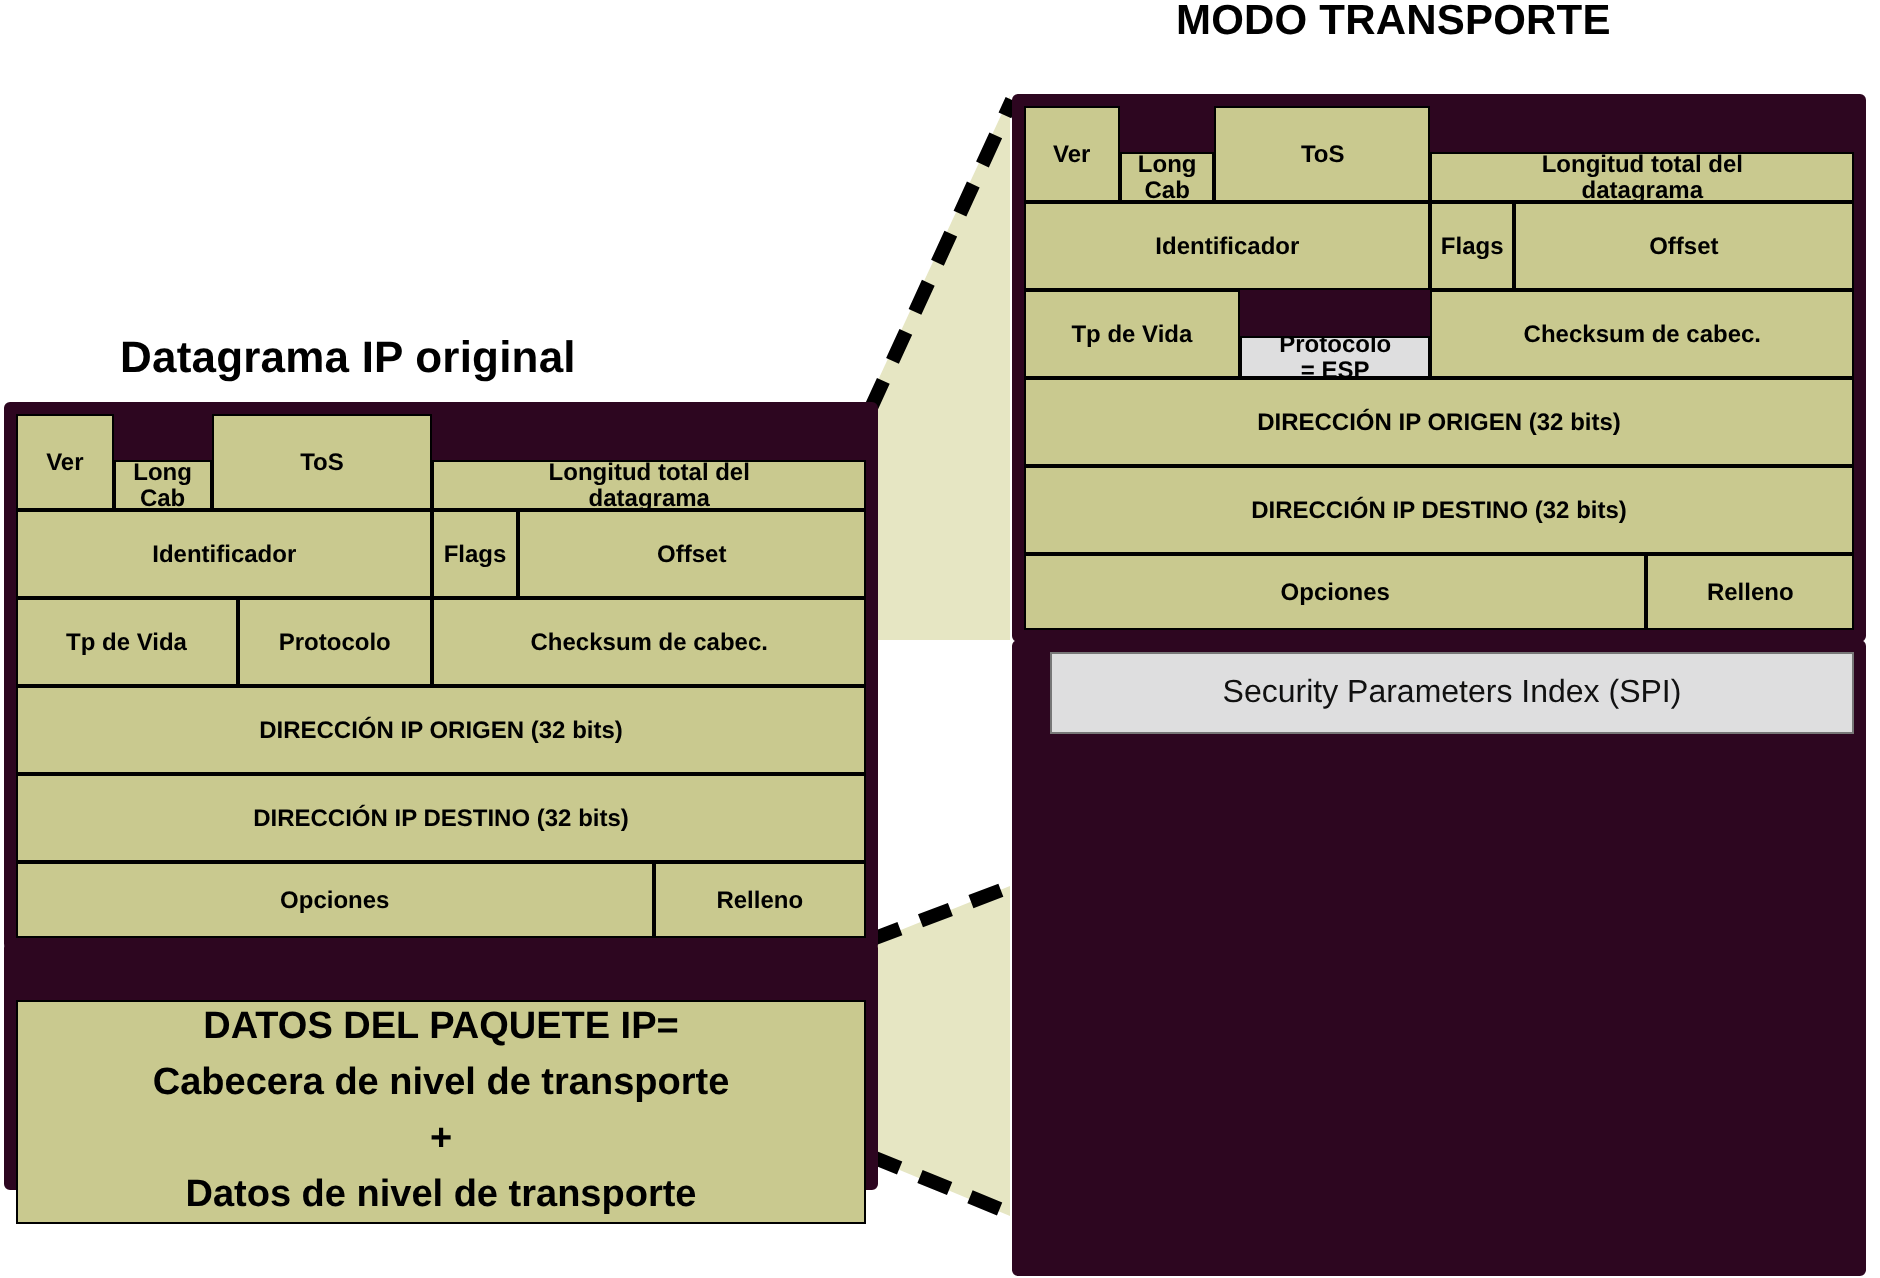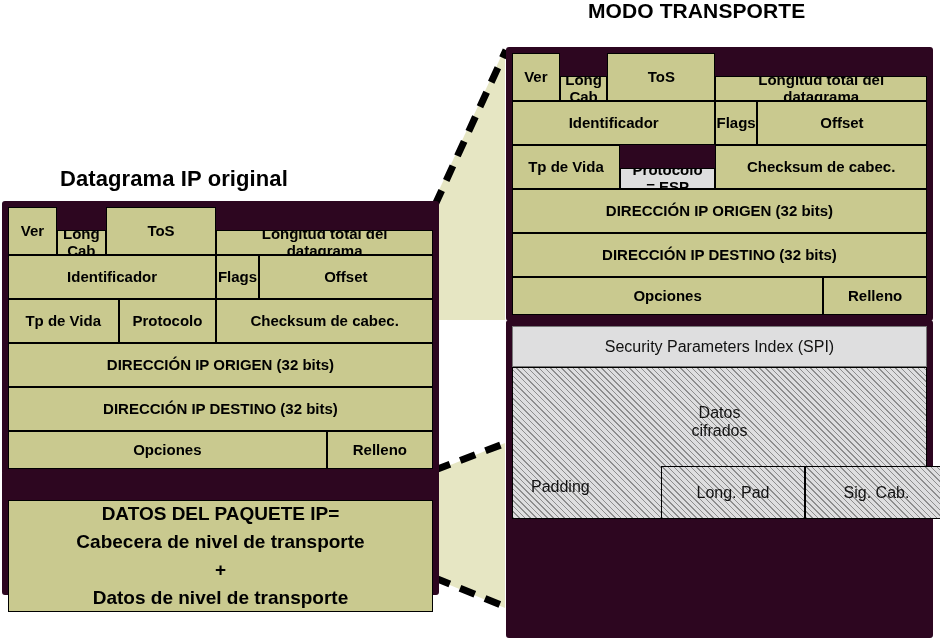--- a/index.html
+++ b/index.html
@@ -50,21 +50,21 @@
   }
   .cell{
     box-sizing:border-box;
     background:var(--khaki);
     border:1px solid var(--line);
     display:flex;
     align-items:center;
     justify-content:center;
     text-align:center;
     font-weight:bold;
-    font-size:15px;
+    font-size:12px;
     color:#000;
     line-height:1.08;
     overflow:hidden;
     padding:0 1px;
   }
   .cell.gray{background:var(--gray);}
 
   
   .esp-cell{
     box-sizing:border-box;
@@ -208,30 +208,19 @@
   <div class="row" style="height:44px;">
     <div class="cell" style="flex:1 1 auto;">DIRECCIÓN IP DESTINO (32 bits)</div>
   </div>
 
   <div class="row" style="height:38px;">
     <div class="cell" style="flex:0 0 75%;">Opciones</div>
     <div class="cell" style="flex:1 1 auto;">Relleno</div>
   </div>
 </div>
 
-<div class="pkt-box" style="left:506px;top:320px;width:427px;height:318px;">
+<div class="pkt-box" style="left:506px;top:320px;width:427px;height:318px;padding-left:13px;">
 
   <div class="esp-cell" style="height:41px;width:100%;">Security Parameters Index (SPI)</div>
 
 
-  <div class="hatch" style="height:152px;width:100%;position:relative;">
-
-    <div class="hatch-label" style="left:0;right:0;top:36px;">Datos
-cifrados</div>
-
-    <div class="hatch-label" style="left:18px;top:110px;text-align:left;">Padding</div>
-
-    <div class="sub-box" style="left:148px;top:98px;width:144px;height:53px;">Long. Pad</div>
-
-    <div class="sub-box" style="left:292px;top:98px;width:143px;height:53px;">Sig. Cab.</div>
-  </div>
 
 </div>
 
 </body></html>

